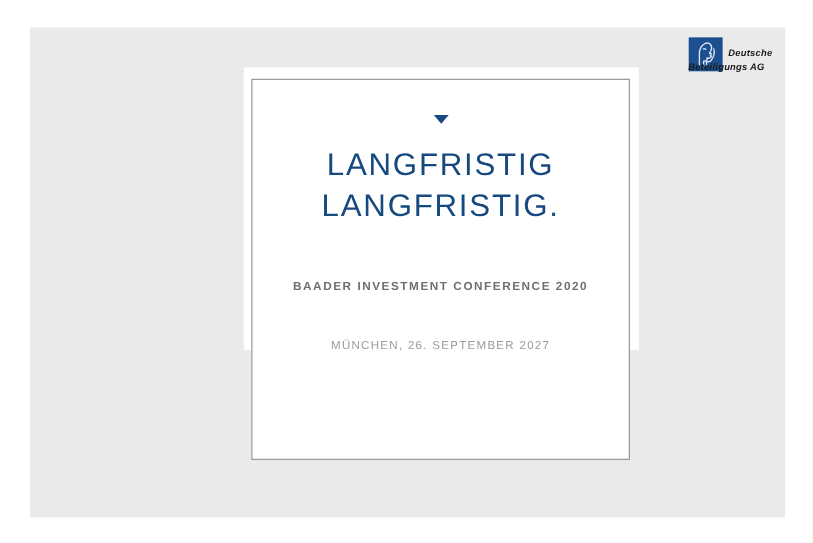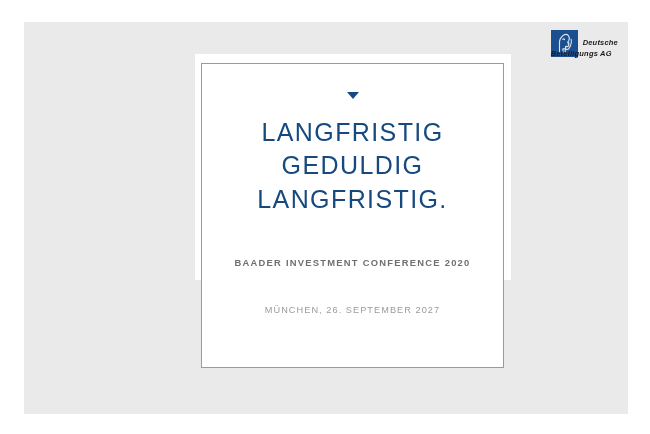--- a/index.html
+++ b/index.html
@@ -160,21 +160,20 @@
 
   <div class="card">
     <div class="frame">
 
       <div class="triangle-wrap">
         <span class="triangle"></span>
       </div>
 
       <h1 class="headline">
         <span class="hl-line">LANGFRISTIG</span>
-        <span class="hl-line">GEDULDIG</span>
         <span class="hl-line">LANGFRISTIG.</span>
       </h1>
 
       <div class="subtitle">BAADER INVESTMENT CONFERENCE 2020</div>
 
       <div class="event-date">MÜNCHEN, 26. SEPTEMBER 2027</div>
 
     </div>
   </div>
 

